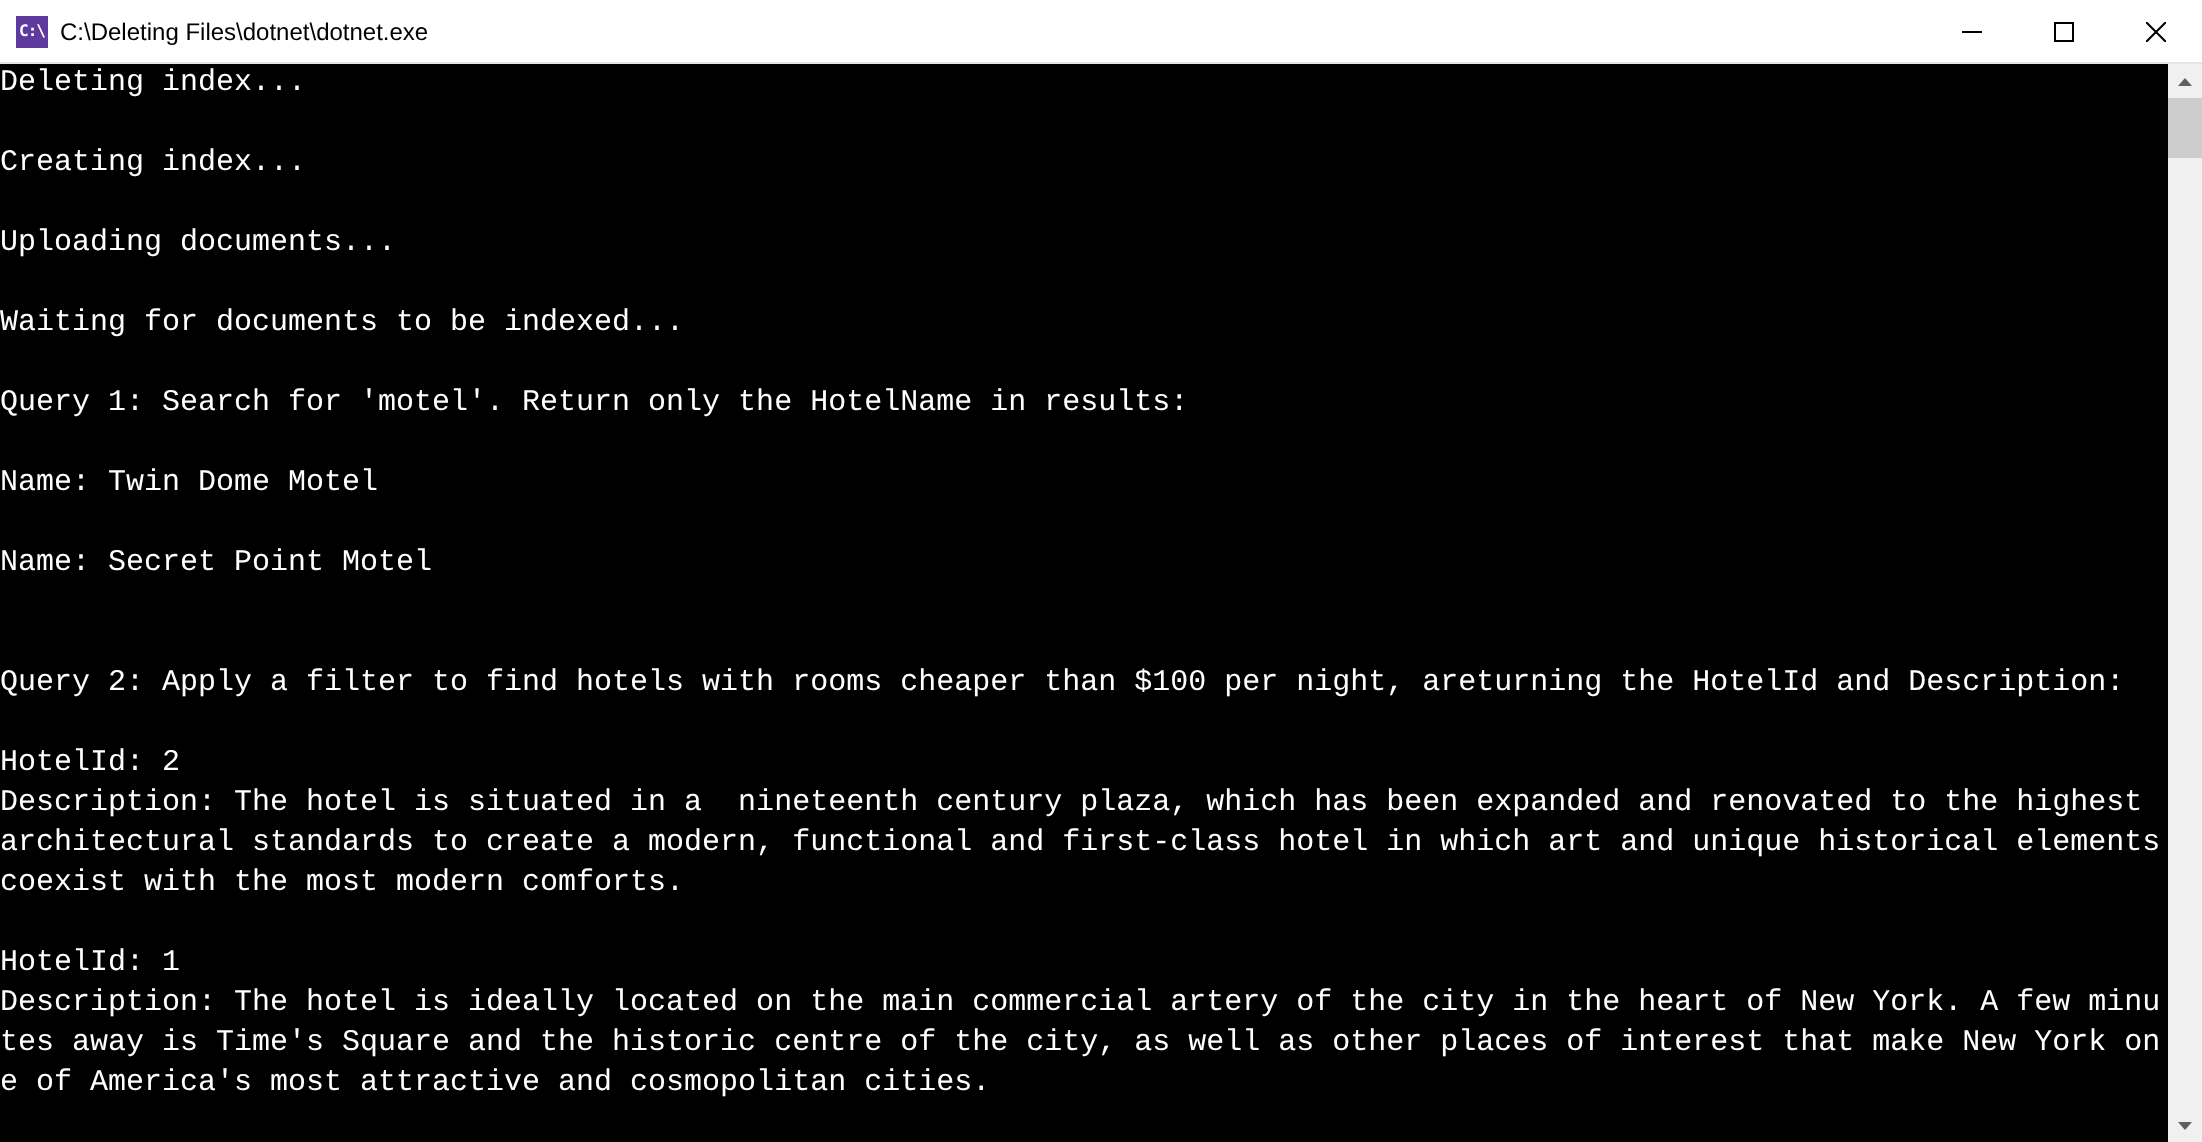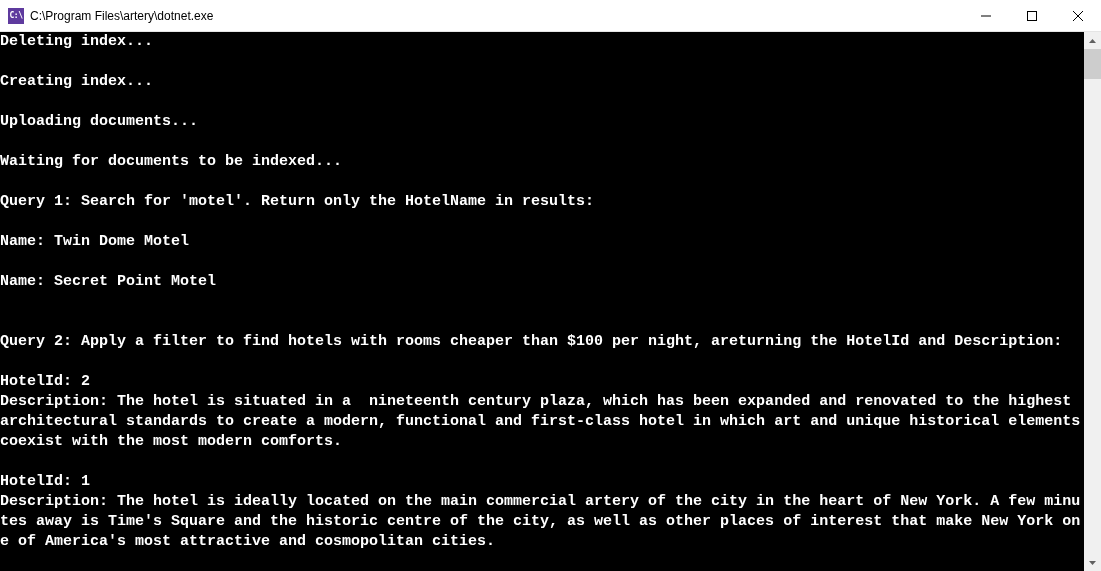--- a/index.html
+++ b/index.html
@@ -66,21 +66,20 @@
       flex: 1;
       background: #000000;
       color: #ffffff;
       font-family: Consolas, "Courier New", monospace;
       font-size: 15px;
       line-height: 20px;
       padding: 0;
       white-space: pre-wrap;
       word-break: break-all;
       overflow: hidden;
-      font-weight: bold;
     }
     .scrollbar {
       width: 17px;
       background: #f0f0f0;
       position: relative;
       display: flex;
       flex-direction: column;
     }
     .scrollbar-arrow {
       height: 17px;
@@ -103,21 +102,21 @@
       right: 0;
       height: 30px;
       background: #cdcdcd;
     }
   </style>
 </head>
 <body>
 
 <div class="titlebar">
   <div class="titlebar-icon">C:\</div>
-  <div class="titlebar-title">C:\Program Files\artery\dotnet.exe</div>
+  <div class="titlebar-title">C:\Deleting Files\dotnet\dotnet.exe</div>
   <div class="titlebar-buttons">
     <div class="titlebar-btn">
       <svg width="10" height="10" viewBox="0 0 10 10">
           <line x1="0" y1="5" x2="10" y2="5" stroke="currentColor" stroke-width="1"></line>
         </svg>
     </div>
     <div class="titlebar-btn">
       <svg width="10" height="10" viewBox="0 0 10 10">
           <rect x="0.5" y="0.5" width="9" height="9" fill="none" stroke="currentColor" stroke-width="1"></rect>
         </svg>

